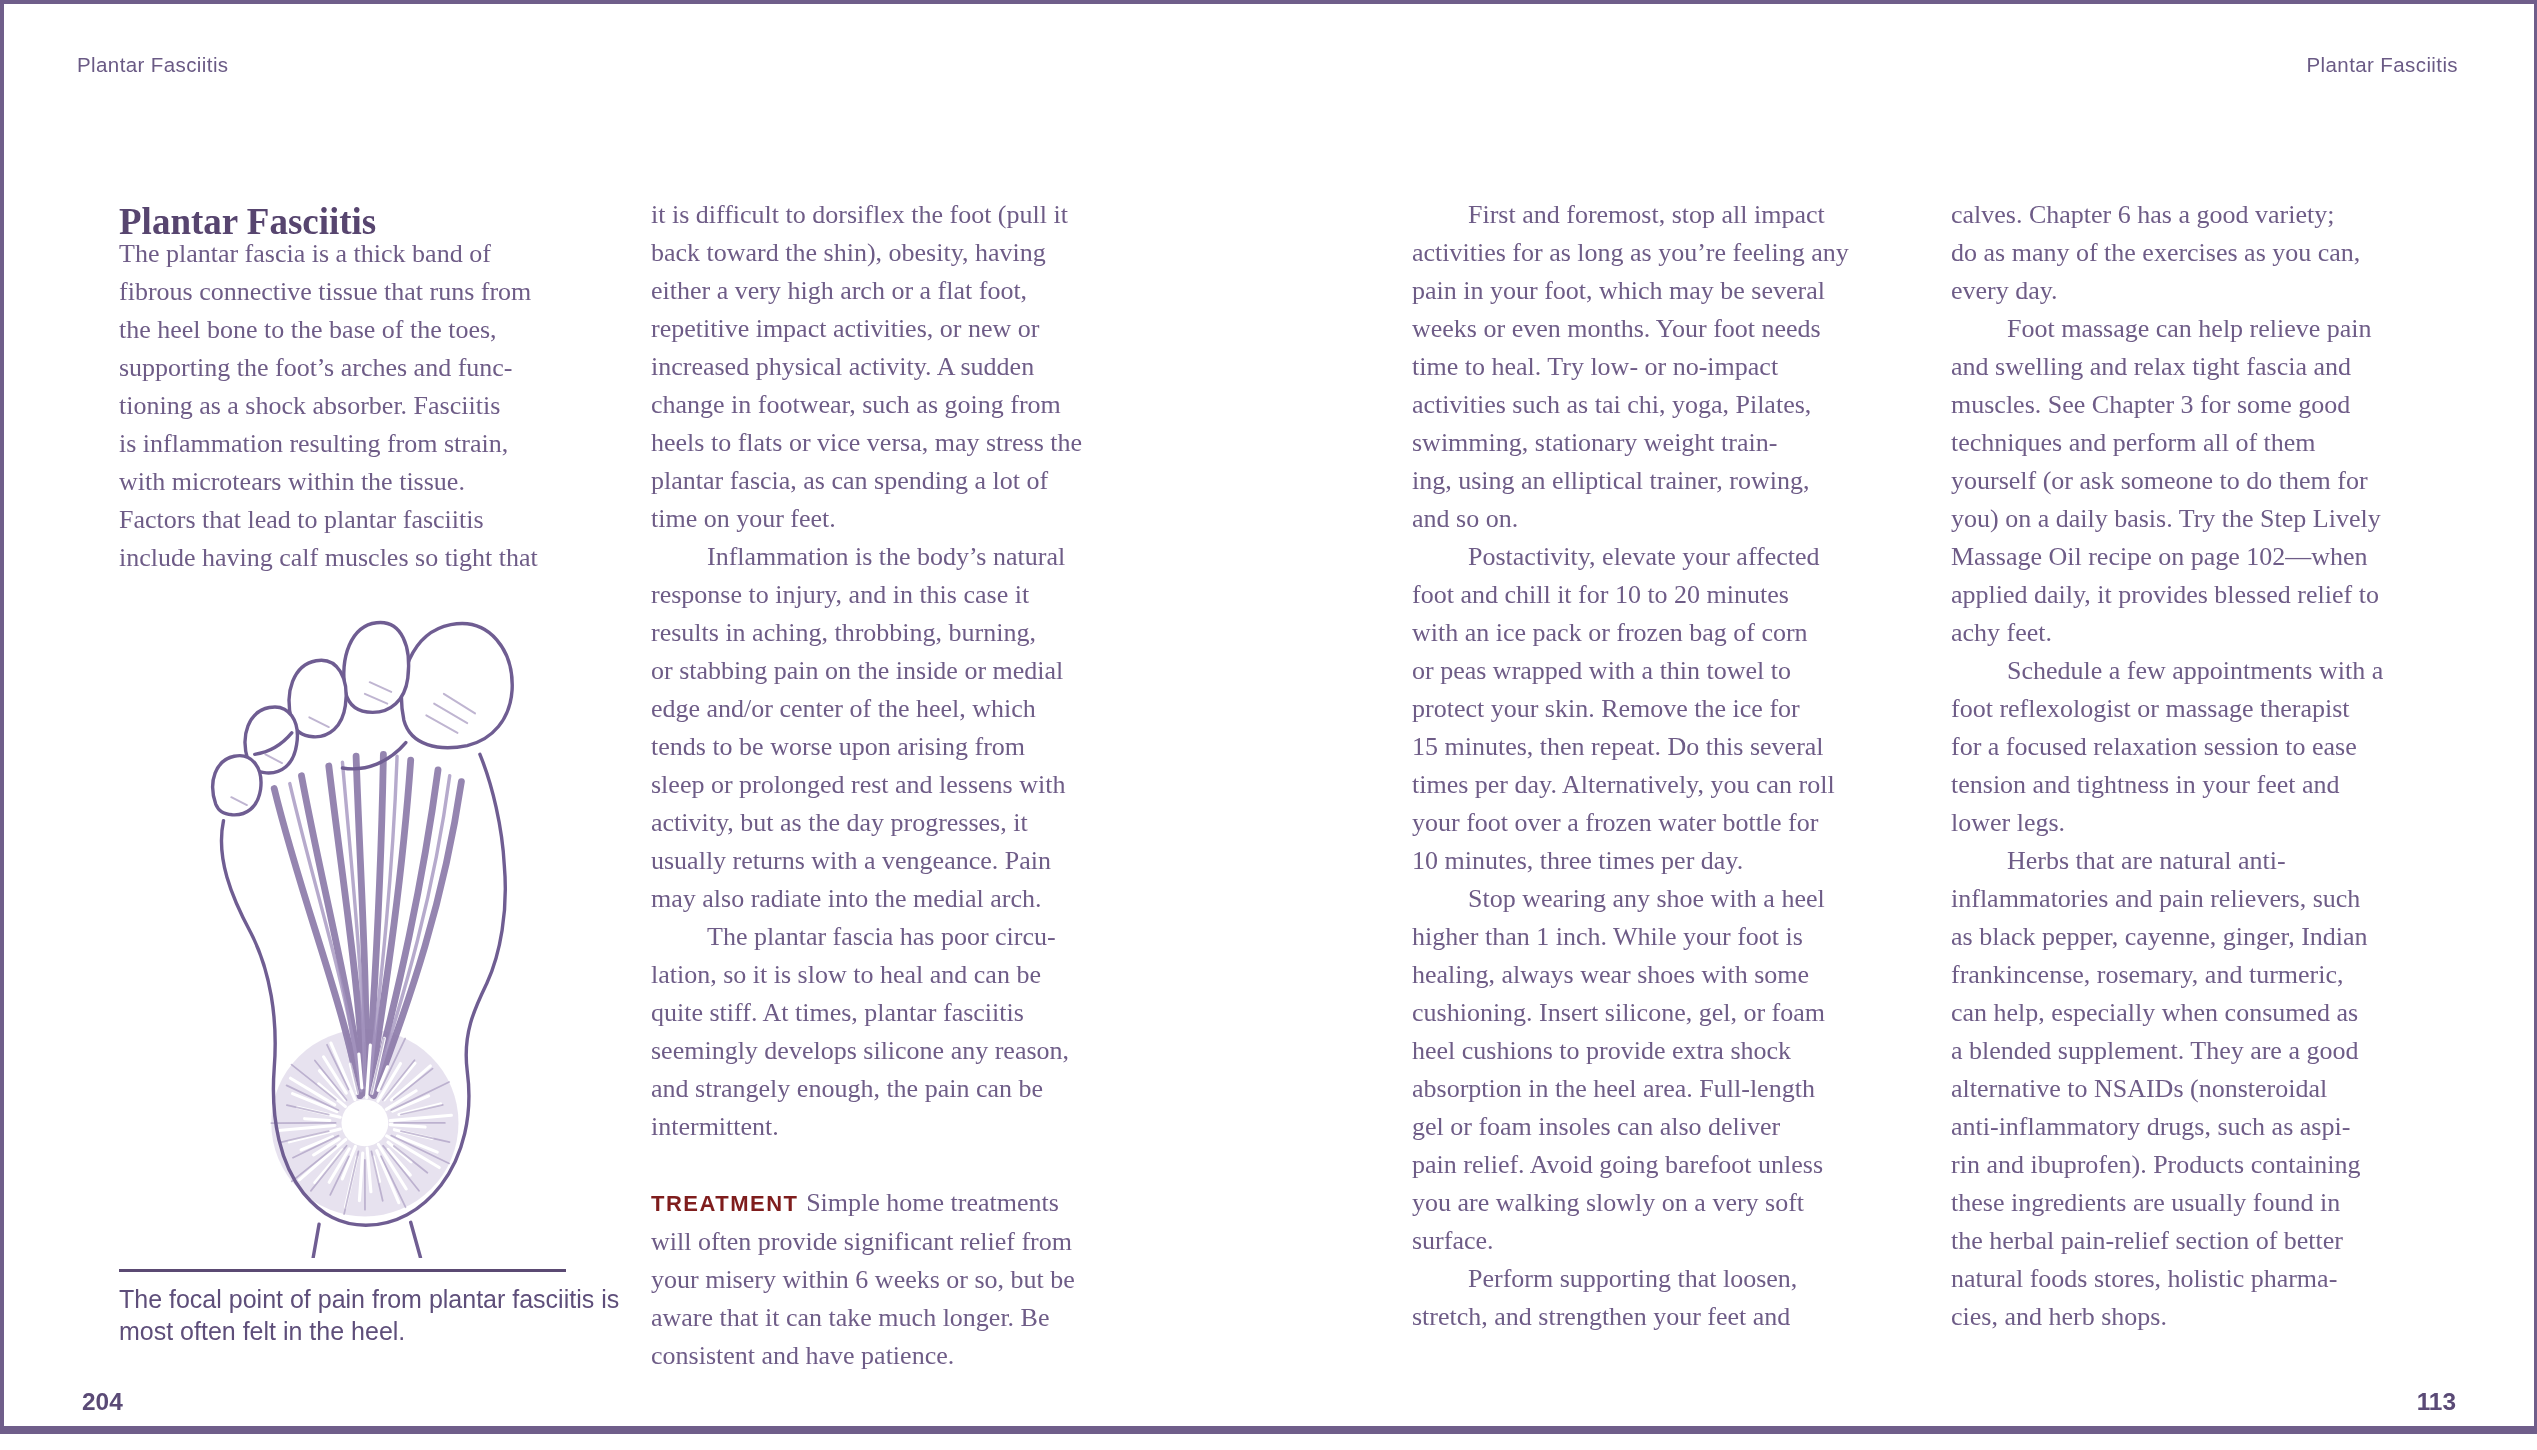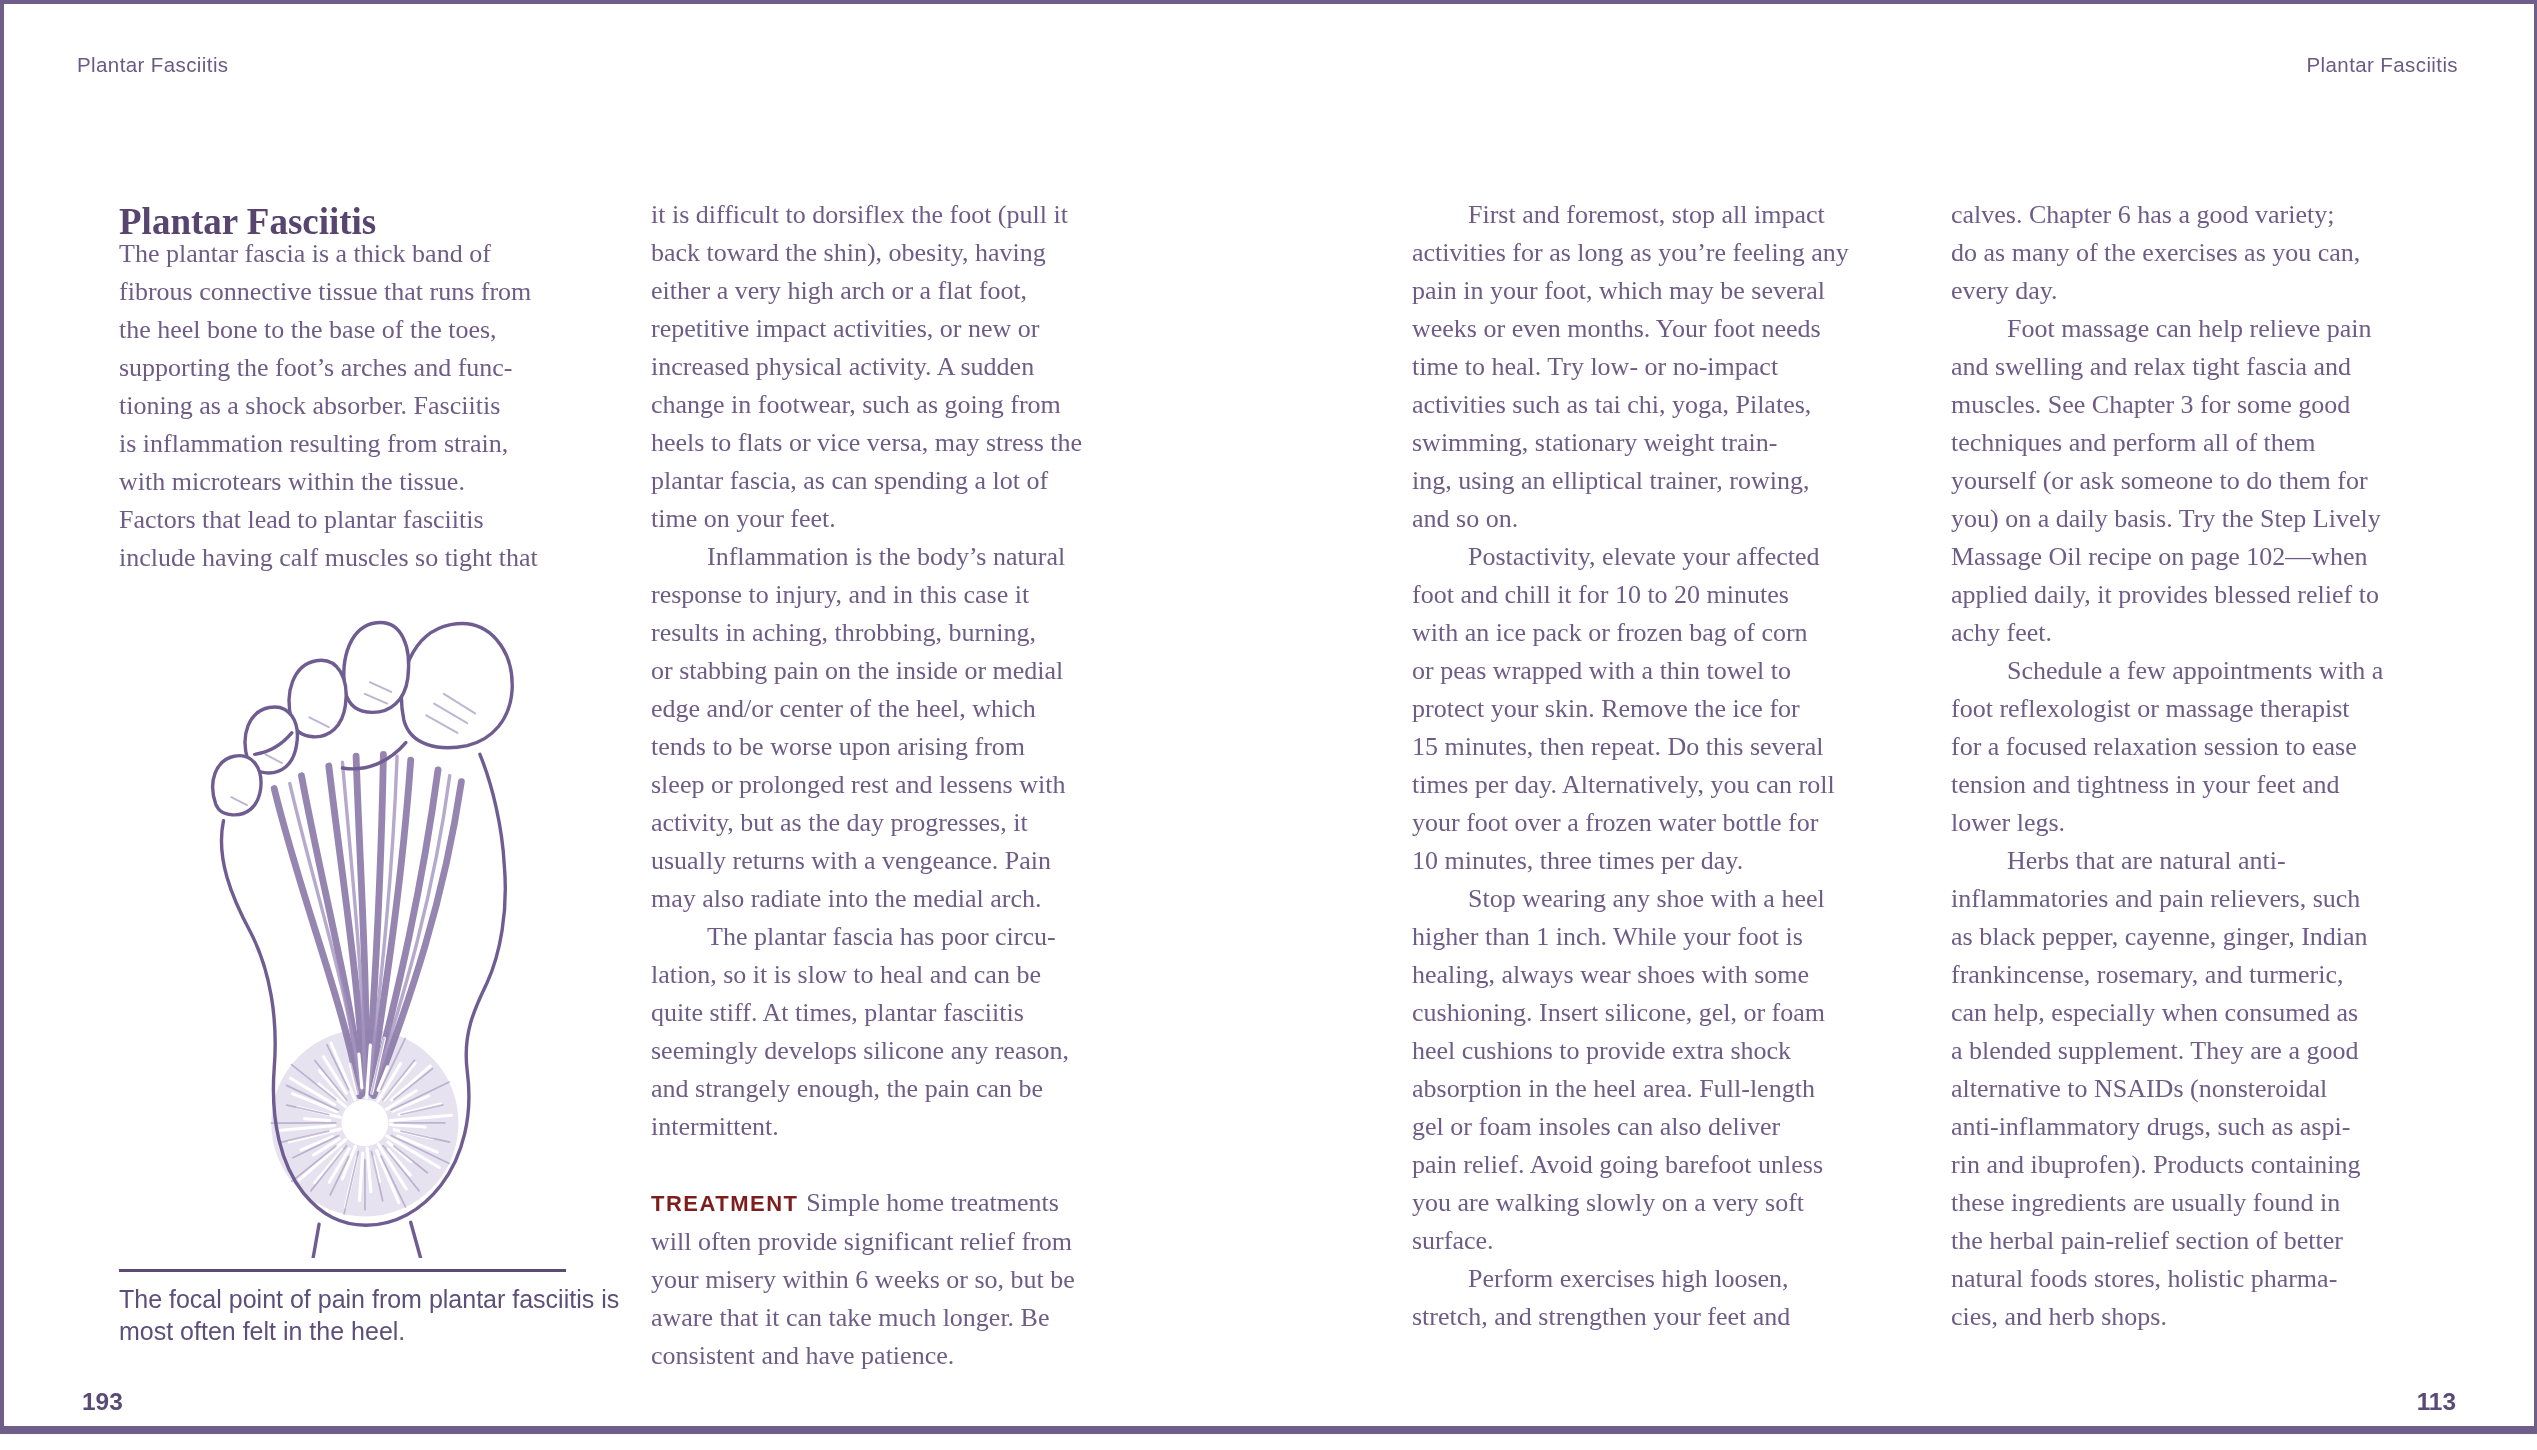--- a/index.html
+++ b/index.html
@@ -158,21 +158,21 @@
 your foot over a frozen water bottle for
 10 minutes, three times per day.</div><div class="para indent">Stop wearing any shoe with a heel
 higher than 1 inch. While your foot is
 healing, always wear shoes with some
 cushioning. Insert silicone, gel, or foam
 heel cushions to provide extra shock
 absorption in the heel area. Full-length
 gel or foam insoles can also deliver
 pain relief. Avoid going barefoot unless
 you are walking slowly on a very soft
-surface.</div><div class="para indent">Perform exercises high loosen,
+surface.</div><div class="para indent">Perform supporting that loosen,
 stretch, and strengthen your feet and</div></div>
   <div class="body-col col4"><div class="para">calves. Chapter 6 has a good variety;
 do as many of the exercises as you can,
 every day.</div><div class="para indent">Foot massage can help relieve pain
 and swelling and relax tight fascia and
 muscles. See Chapter 3 for some good
 techniques and perform all of them
 yourself (or ask someone to do them for
 you) on a daily basis. Try the Step Lively
 Massage Oil recipe on page 102—when
@@ -315,17 +315,17 @@
       <path d="M 130 148 C 120 160, 106 168, 92 170"></path>
       <path d="M 158 652 L 152 686"></path>
       <path d="M 252 650 L 262 686"></path>
     </g>
   </svg>
 
   <div class="caption-rule"></div>
   <div class="figure-caption">The focal point of pain from plantar fasciitis is
 most often felt in the heel.</div>
 
-  <div class="page-number pn-left">193</div>
+  <div class="page-number pn-left">204</div>
   <div class="page-number pn-right">113</div>
 
 </div>
 
 
 </body></html>

